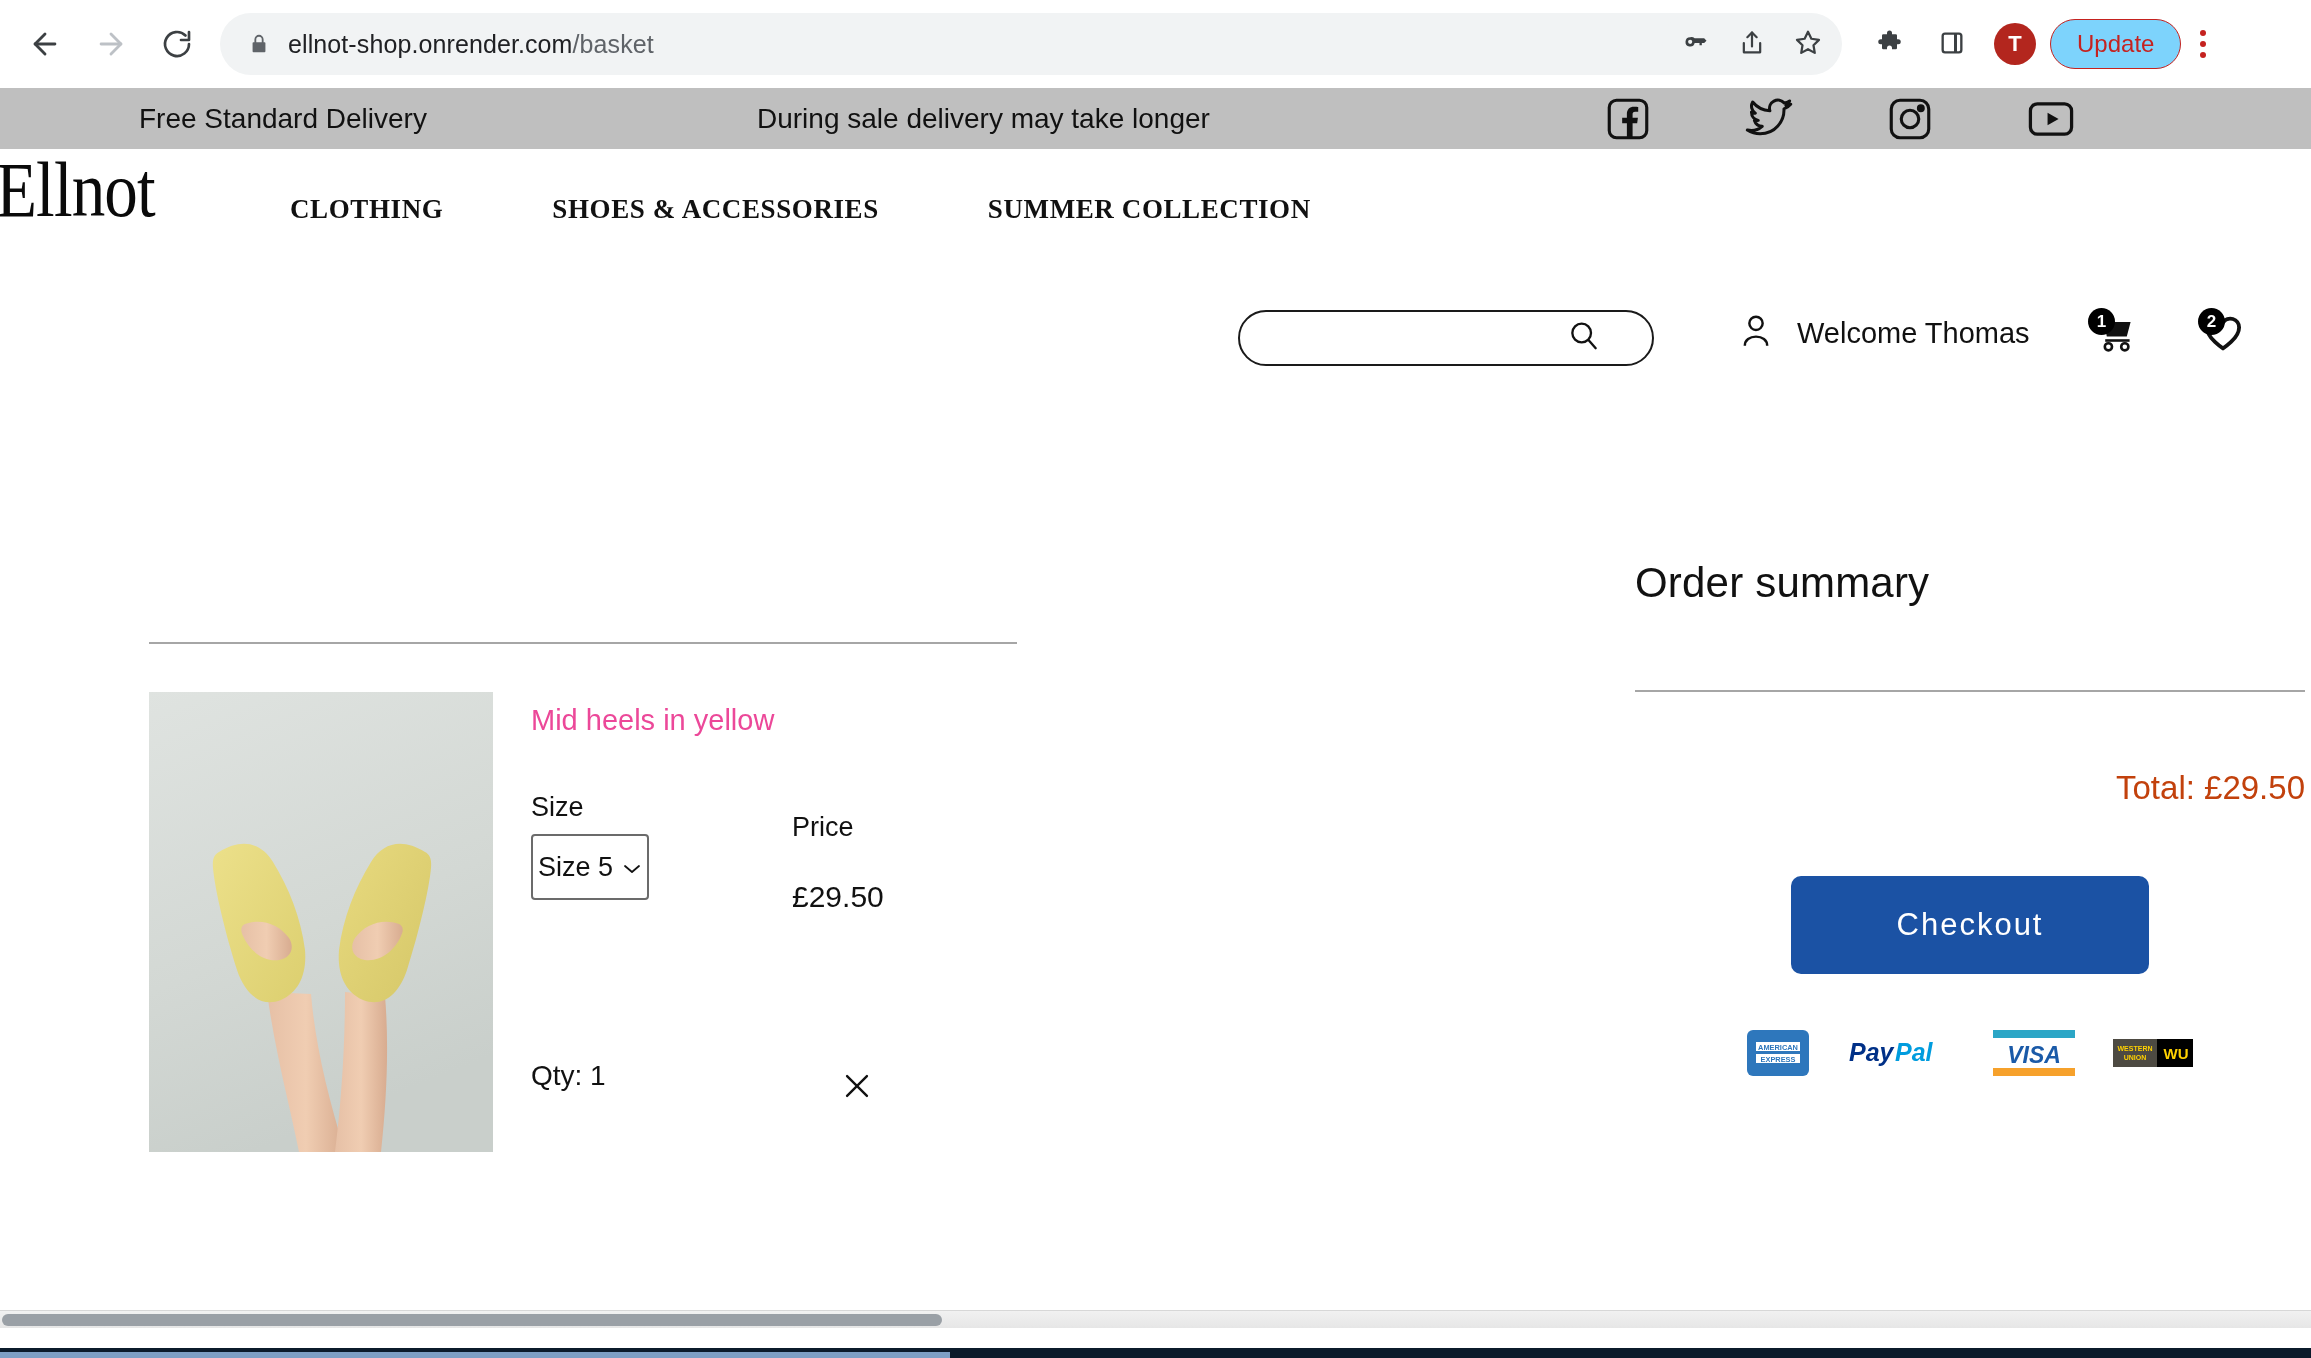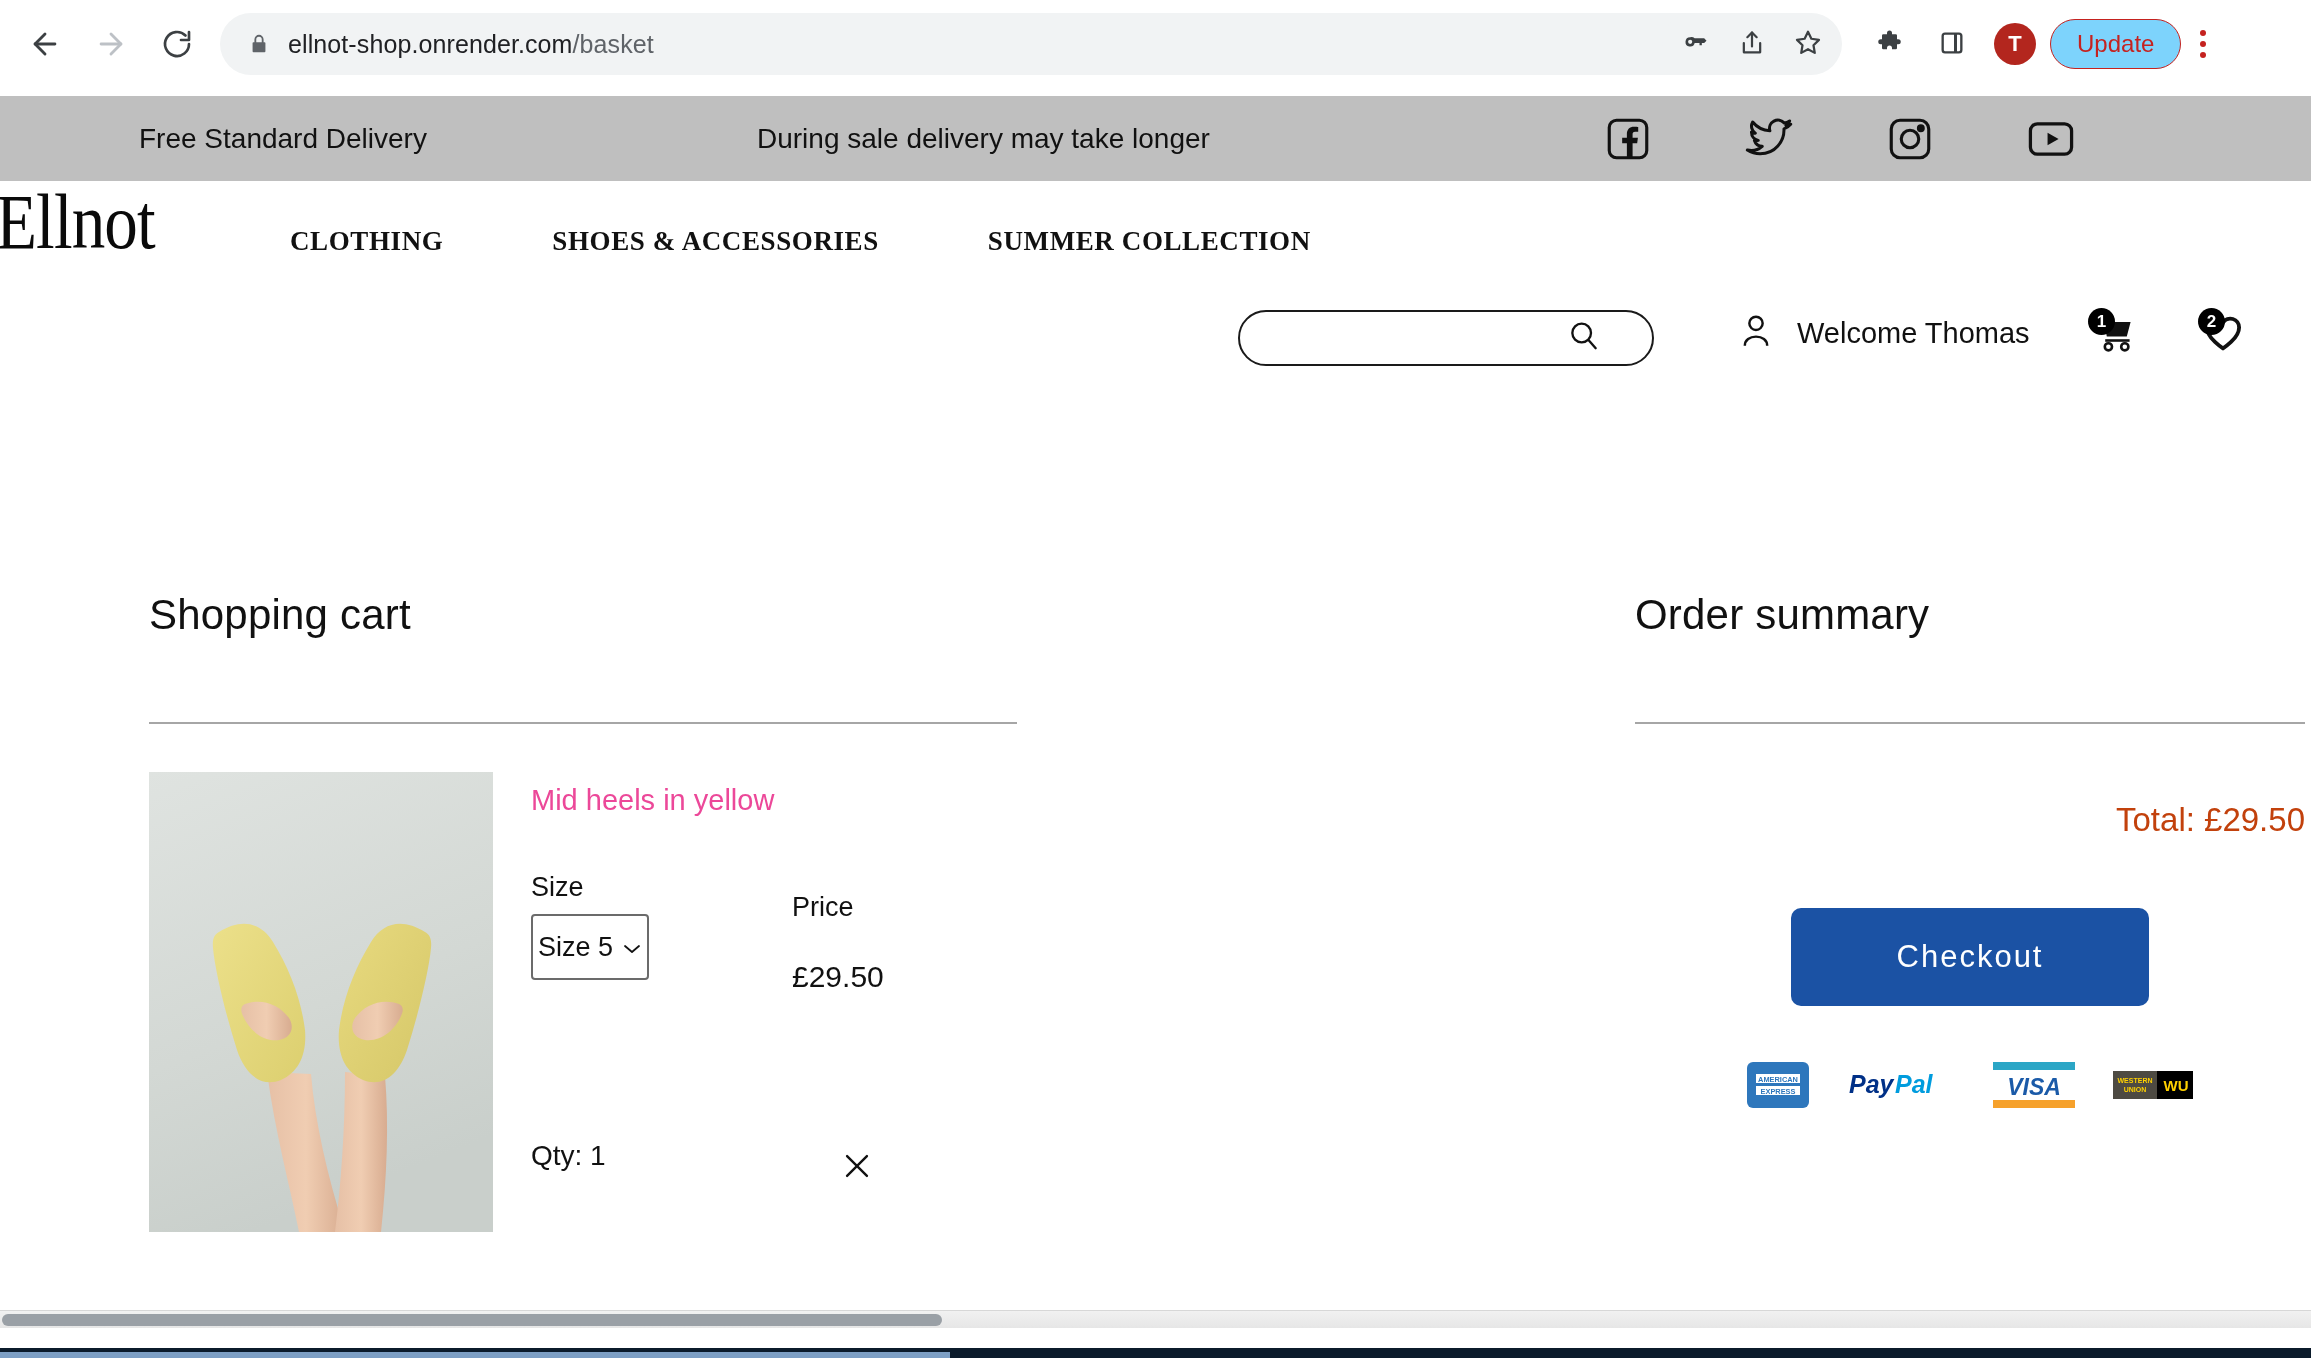--- a/index.html
+++ b/index.html
@@ -65,22 +65,22 @@
   .kebab i { width: 6px; height: 6px; border-radius: 50%; background: #c5221f; display: block; }
 
   
   .viewport {
     position: absolute; left: 0; top: 88px; width: 2311px; height: 1222px;
     background: #ffffff; overflow: hidden;
   }
 
   
   .announce {
-    position: relative; height: 85px; background: #bfbfbf;
-    display: flex; align-items: center; margin-top: 8px;
+    position: relative; height: 61px; background: #bfbfbf;
+    display: flex; align-items: center;
   }
   .announce-txt { font-size: 28px; color: #111; white-space: nowrap; }
   .announce-txt.a1 { position: absolute; left: 139px; }
   .announce-txt.a2 { position: absolute; left: 757px; }
   .socials { position: absolute; left: 1600px; display: flex; align-items: center; gap: 85px; }
   .social { cursor: pointer; display: flex; align-items: center; justify-content: center;
             width: 56px; height: 56px; }
 
   
   .site-header {
@@ -356,21 +356,20 @@
       <svg width="46" height="44" viewBox="0 0 24 22" fill="none" stroke="#111" stroke-width="2">
           <path d="M12 19.5S3.6 14.3 3.6 8.6a4.6 4.6 0 0 1 8.4-2.6 4.6 4.6 0 0 1 8.4 2.6c0 5.7-8.4 10.9-8.4 10.9z"></path>
         </svg>
     </span>
     <span class="badge-num">2</span>
   </div>
 
   <div class="content">
 
     <div class="col-left">
-      <h1 class="section-title">Shopping cart</h1>
       <div class="rule"></div>
 
       <div class="cart-item">
         <div class="thumb">
           <svg viewBox="0 0 344 460" preserveAspectRatio="xMidYMid slice">
             <defs>
               <linearGradient id="bgg" x1="0" y1="0" x2="0.3" y2="1">
                 <stop offset="0%" stop-color="#dfe3e0"></stop>
                 <stop offset="60%" stop-color="#d3d8d4"></stop>
                 <stop offset="100%" stop-color="#c9cfcb"></stop>

